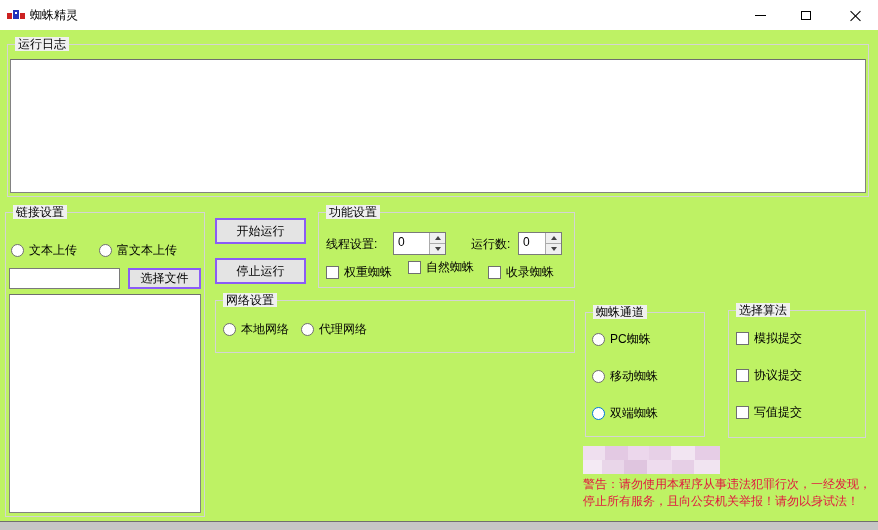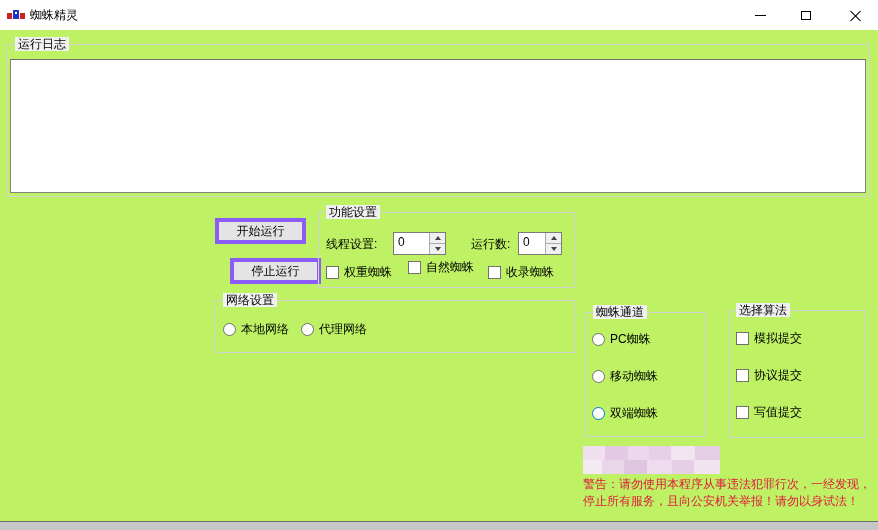--- a/index.html
+++ b/index.html
@@ -20,21 +20,21 @@
   .glyph-close{width:11px;height:11px;position:relative;}
   .glyph-close:before,.glyph-close:after{content:"";position:absolute;left:5px;top:-1px;width:1px;height:14px;background:#000;}
   .glyph-close:before{transform:rotate(45deg);} .glyph-close:after{transform:rotate(-45deg);}
   
   .groupbox{position:absolute;border:1px solid #d4d4d4;}
   .groupbox>.gb-label{position:absolute;top:-8px;left:7px;background:#f0f0f0;padding:0 3px;white-space:nowrap;line-height:14px;}
   
   .tbox{position:absolute;background:#fff;border:1px solid #7a7a7a;}
   input.tbox{padding:1px 3px;font-family:inherit;font-size:12px;outline:none;}
   .sunken{position:absolute;background:#fff;border:1px solid #828282;border-top-color:#6e6e6e;}
-  .wbtn{position:absolute;background:#e4e4e4;border:4px solid #8b5cf6;display:flex;align-items:center;justify-content:center;font-size:12px;cursor:default;white-space:nowrap;}
+  .wbtn{position:absolute;background:#e4e4e4;border:2px solid #8b5cf6;display:flex;align-items:center;justify-content:center;font-size:12px;cursor:default;white-space:nowrap;}
   .chkrow,.radrow{position:absolute;display:flex;align-items:center;gap:5px;white-space:nowrap;cursor:default;}
   .chk{width:13px;height:13px;background:#fff;border:1px solid #707070;flex:0 0 auto;}
   .rad{width:13px;height:13px;background:#fff;border:1px solid #707070;border-radius:50%;flex:0 0 auto;}
   .rad.blue{border-color:#0078d7;border-width:1.5px;}
   .flabel{position:absolute;white-space:nowrap;}
   
   .spinner{position:absolute;background:#fff;border:1px solid #7a7a7a;display:flex;}
   .spin-val{flex:1;padding:2px 0 0 4px;}
   .spin-btns{width:16px;display:flex;flex-direction:column;border-left:1px solid #ababab;}
   .spin-btn{flex:1;background:#f0f0f0;display:flex;align-items:center;justify-content:center;}
@@ -72,23 +72,37 @@
     <div class="caption-btn btn-close">
         <span class="glyph-close"></span>
       </div>
   </div>
 
   <div class="groupbox" style="left:7px;top:44px;width:862px;height:153px;">
     <span class="gb-label">运行日志</span>
     <div class="sunken" style="left:2px;top:14px;width:856px;height:134px;overflow:auto;"></div>
   </div>
 
+  <div class="groupbox" style="left:5px;top:212px;width:200px;height:305px;">
+    <span class="gb-label">链接设置</span>
+    <div class="radrow" style="left:5px;top:29px;">
+      <span class="rad"></span>
+      <span>文本上传</span>
+    </div>
+    <div class="radrow" style="left:93px;top:29px;">
+      <span class="rad"></span>
+      <span>富文本上传</span>
+    </div>
+    <input class="tbox" style="left: 3px; top: 55px; width: 111px; height: 21px;" value="">
+    <div class="wbtn" style="left:122px;top:55px;width:73px;height:21px;">选择文件</div>
+    <div class="sunken" style="left:3px;top:81px;width:192px;height:219px;overflow:auto;"></div>
+  </div>
 
   <div class="wbtn" style="left:215px;top:218px;width:91px;height:26px;">开始运行</div>
-  <div class="wbtn" style="left:230px;top:258px;width:91px;height:26px;">停止运行</div>
+  <div class="wbtn" style="left:215px;top:258px;width:91px;height:26px;">停止运行</div>
 
   <div class="groupbox" style="left:318px;top:212px;width:257px;height:76px;">
     <span class="gb-label">功能设置</span>
     <span class="flabel" style="left:7px;top:23px;">线程设置:</span>
     <div class="spinner" style="left:74px;top:19px;width:53px;height:23px;">
       <span class="spin-val">0</span>
       <span class="spin-btns">
         <span class="spin-btn">
             <span class="tri-up"></span>
           </span>

